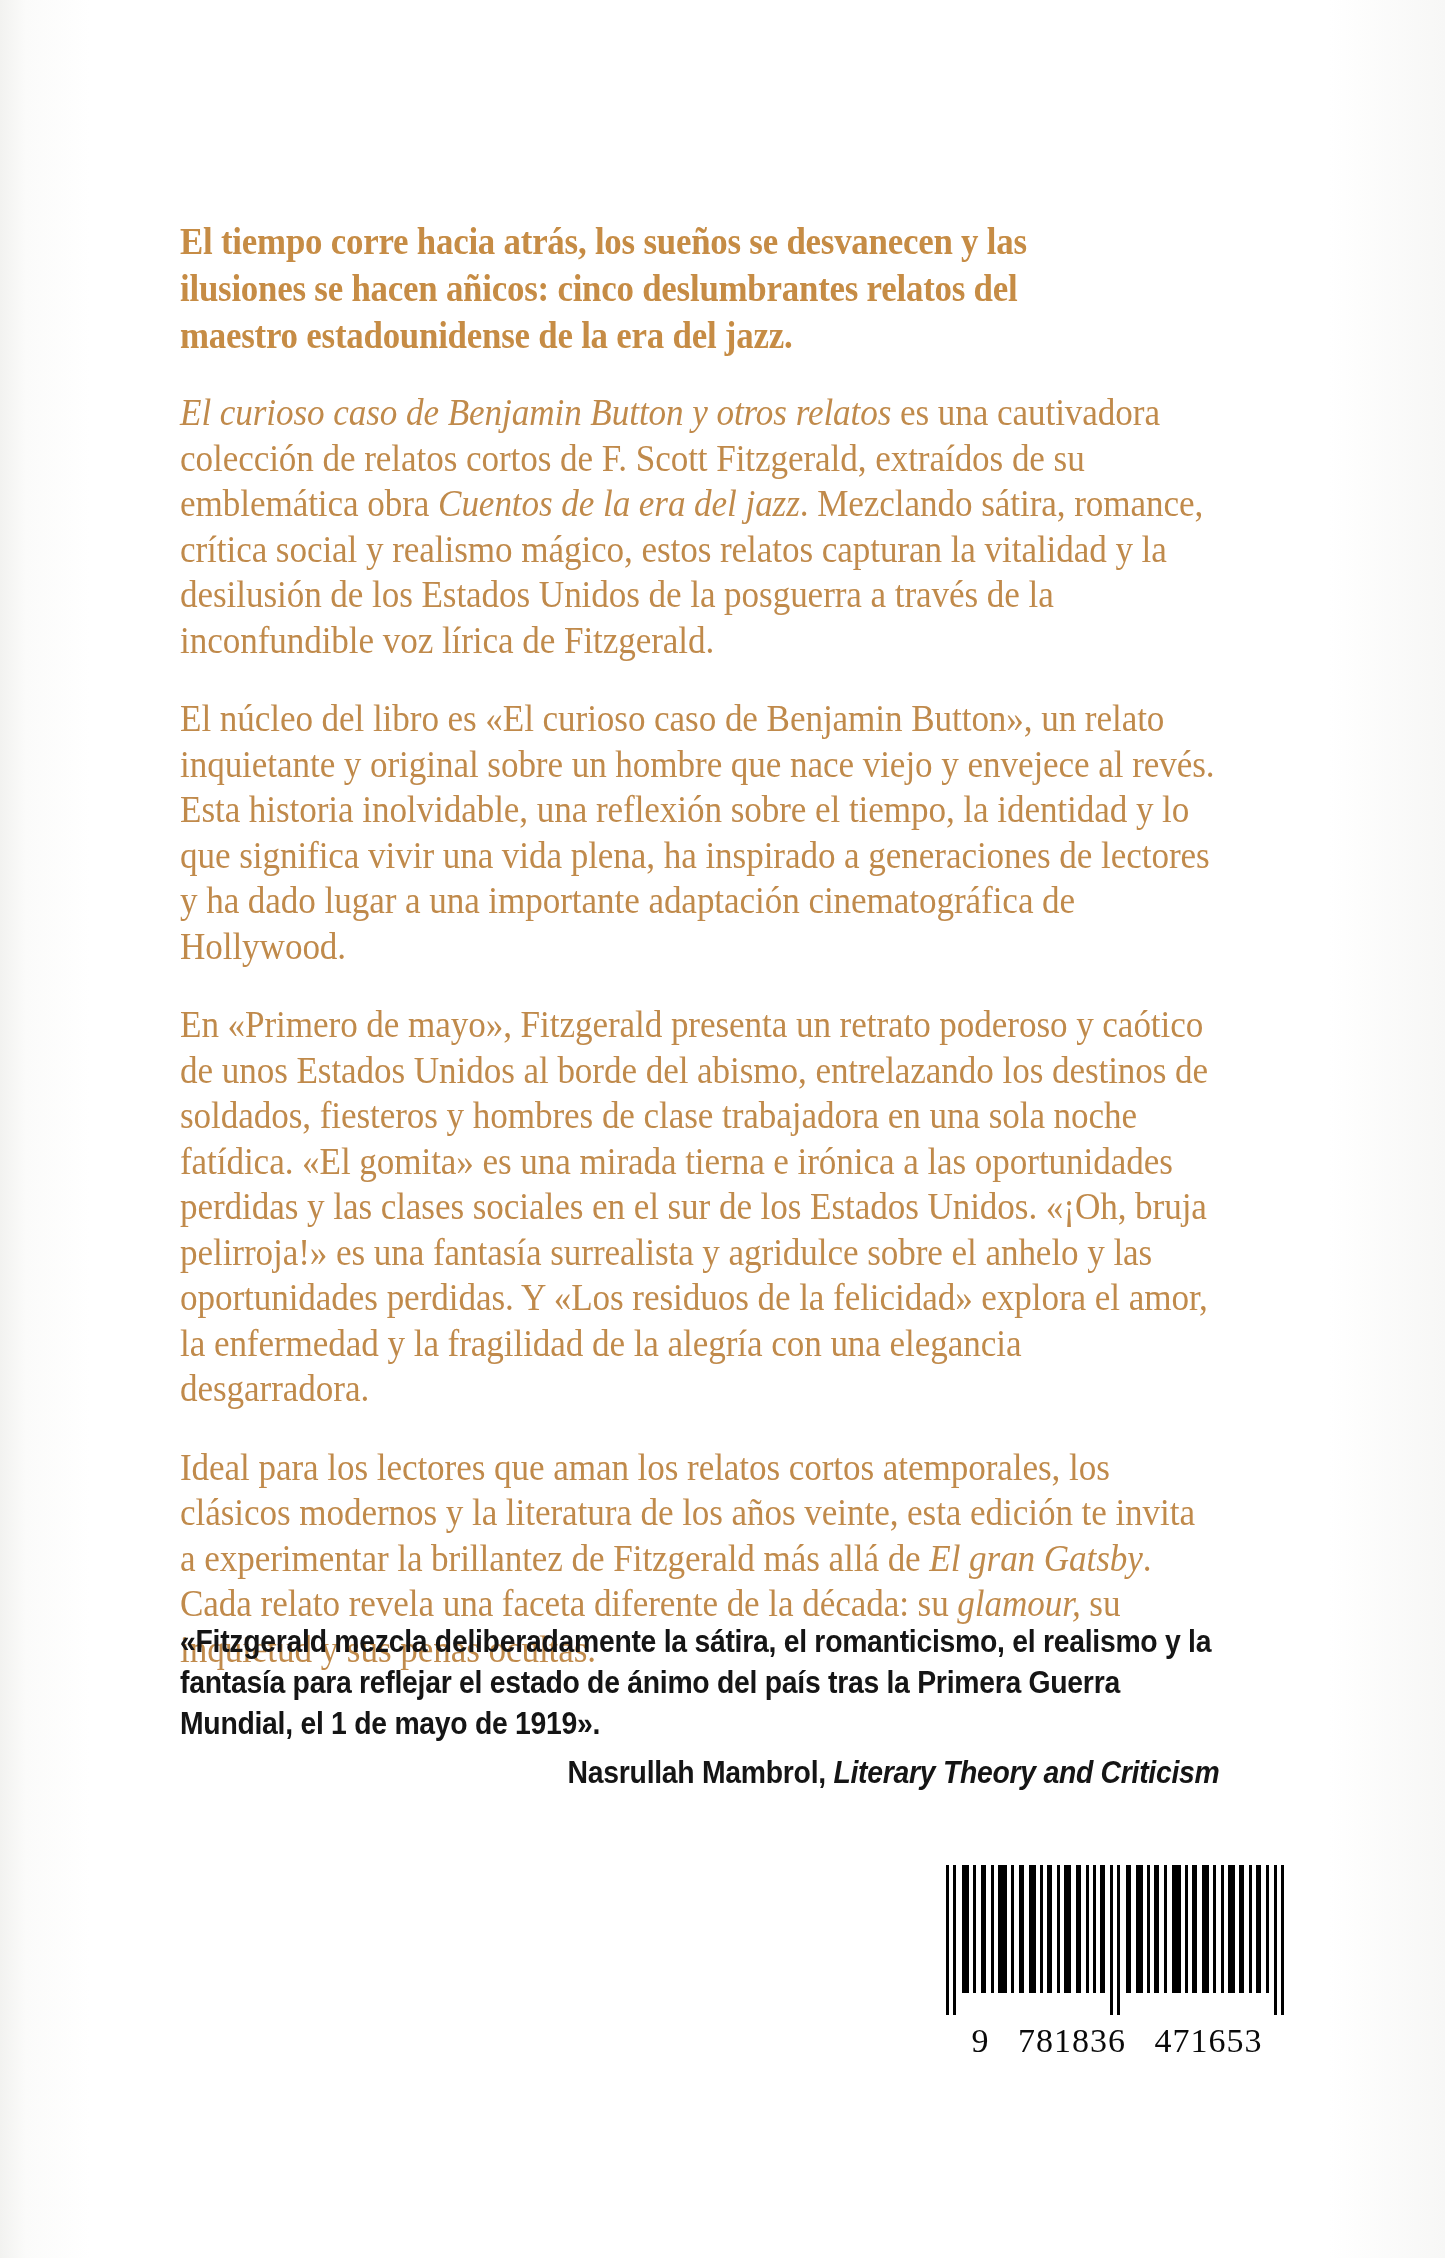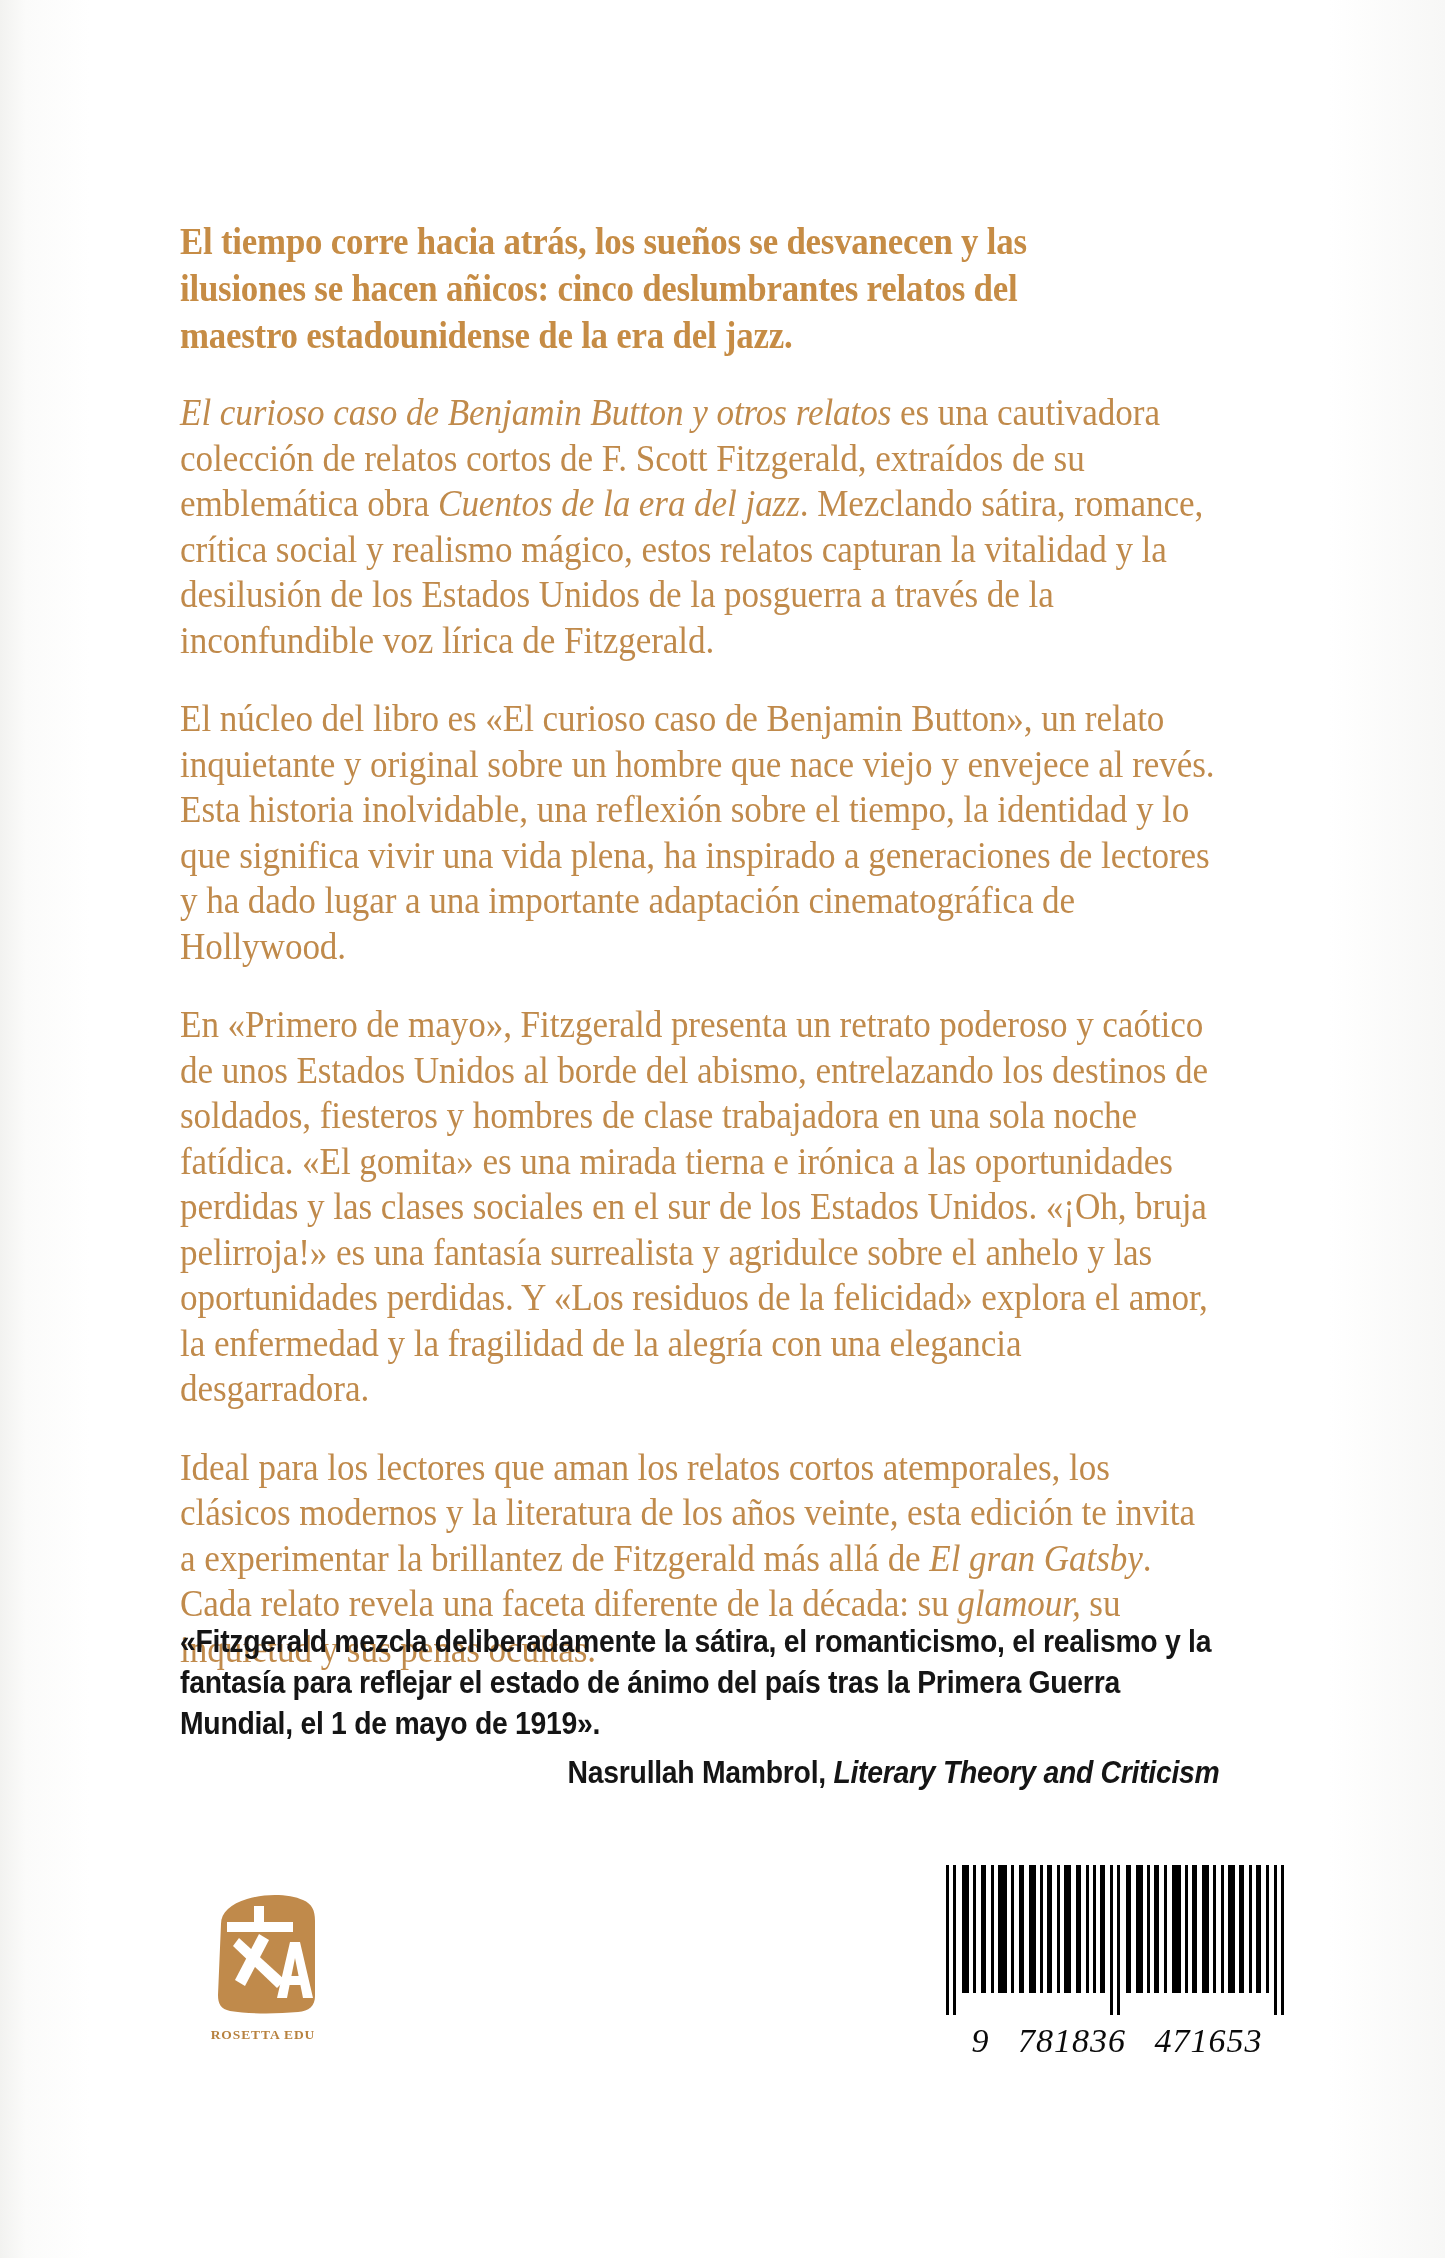--- a/index.html
+++ b/index.html
@@ -151,21 +151,20 @@
     margin: 0 auto;
   }
   .barcode-digits {
     margin-top: 7px;
     text-align: center;
     color: #0a0a0a;
     font-family: "Liberation Serif", serif;
     font-size: 34px;
     letter-spacing: 1px;
     white-space: pre;
-    font-style: italic;
   }
 </style>
 </head>
 <body>
 
 <div class="page">
   <div class="content">
 
     <div class="headline">El tiempo corre hacia atrás, los sueños se desvanecen y las ilusiones se hacen añicos: cinco deslumbrantes relatos del maestro estadounidense de la era del jazz.</div>
 
@@ -177,36 +176,20 @@
     </div>
 
     <div class="quote-block">
       <div class="quote-text">«Fitzgerald mezcla deliberadamente la sátira, el romanticismo, el realismo y la fantasía para reflejar el estado de ánimo del país tras la Primera Guerra Mundial, el 1 de mayo de 1919».</div>
       <div class="quote-attrib">
         <span>Nasrullah Mambrol,</span>
         <span class="src">Literary Theory and Criticism</span>
       </div>
     </div>
 
-    <div class="logo-wrap">
-      <svg class="logo-mark" viewBox="0 0 118 128">
-        <path d="M17 34 C17 22 27 14 43 9 C62 3 86 4 99 10 C108 14 111 20 111 31
-                 L111 106 C111 116 105 121 94 122 C72 124 44 124 26 121
-                 C17 119 14 114 14 105 Z" fill="#c08a4b"></path>
-
-        <rect x="50" y="16" width="10" height="18" fill="#ffffff"></rect>
-        <rect x="23" y="32" width="66" height="10" fill="#ffffff"></rect>
-        <path d="M55 44 L31 90 L41 96 L65 50 Z" fill="#ffffff"></path>
-        <path d="M35 48 L29 56 L73 98 L81 90 Z" fill="#ffffff"></path>
-
-        <path d="M73 108 L86 52 L96 52 L109 108 L99 108 L96.4 95 L85.6 95 L83 108 Z
-                 M87.4 86 L94.6 86 L91 68 Z" fill="#ffffff"></path>
-      </svg>
-      <div class="logo-caption">ROSETTA EDU</div>
-    </div>
 
   </div>
 
   <div class="barcode-panel">
     <svg class="barcode-bars" viewBox="0 0 354 150" preserveAspectRatio="none">
       <rect x="0" y="0" width="354" height="150" fill="#ffffff"></rect>
       <g fill="#000000">
         <rect x="6" y="0" width="3" height="150"></rect>
         <rect x="13" y="0" width="3" height="150"></rect>
         <rect x="22" y="0" width="7" height="128"></rect>

